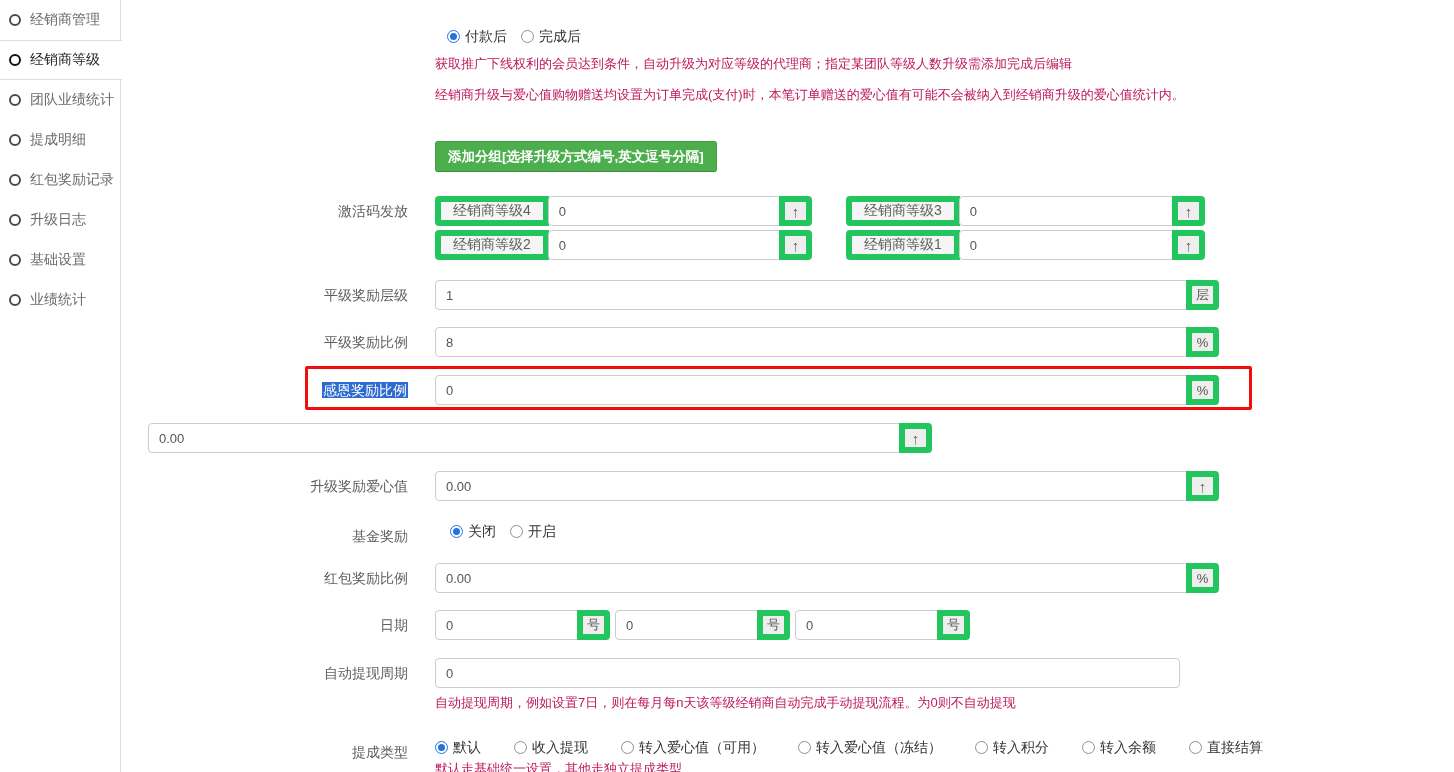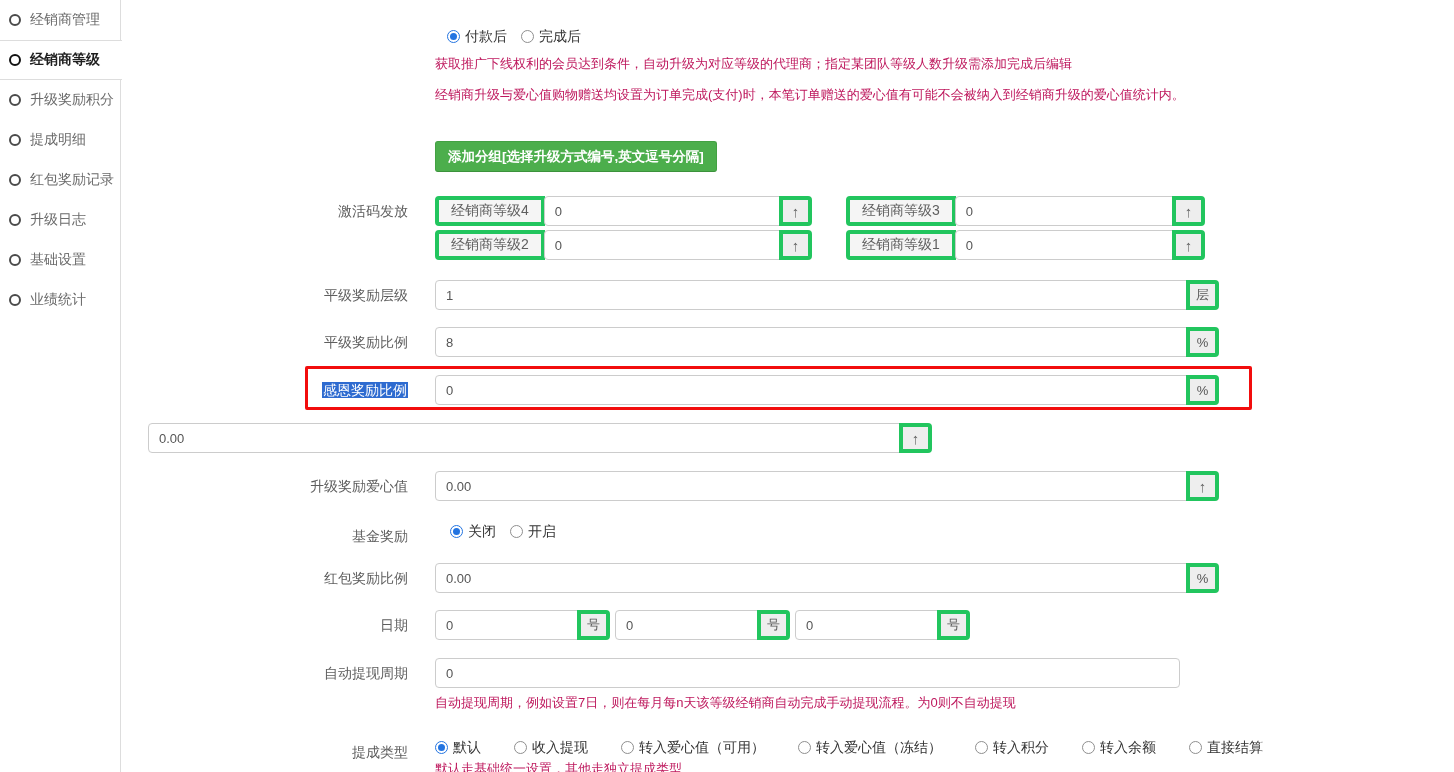--- a/index.html
+++ b/index.html
@@ -7,21 +7,21 @@
     font-family:"Liberation Sans", sans-serif; }
   .page { position:relative; width:1454px; height:772px; }
 
   
   .sidebar-line { position:absolute; left:120px; top:0; width:1px; height:772px; background:#ddd; z-index:1; }
   .sidebar { position:absolute; left:0; top:0; width:121px; height:749px; z-index:2; background:transparent; }
   .side-item { position:relative; height:40px; display:flex; align-items:center; gap:9px;
     padding-left:9px; font-size:14px; color:#6b6b6b; cursor:pointer; width:121px; }
   .side-item .dot { width:12px; height:12px; border:2px solid #4a4a4a; border-radius:50%; flex:none; background:#fff; }
   .side-item.active { background:#fff; width:122px; border-top:1px solid #ddd; border-bottom:1px solid #ddd;
-    color:#1f1f1f; z-index:3;font-weight:bold; }
+    color:#1f1f1f; z-index:3; }
   .side-item.active .dot { border-color:#111; }
 
   
   .main { position:absolute; left:121px; top:0; width:1333px; height:772px; }
   .row { position:absolute; left:0; display:flex; align-items:flex-start; width:100%; }
   .flabel { width:287px; flex:none; text-align:right; font-size:14px; color:#5e5e5e; line-height:30px; }
   .ctrl { margin-left:27px; display:flex; align-items:center; }
 
   .help { position:absolute; font-size:13px; color:#be185d; }
 
@@ -37,21 +37,21 @@
   .btn-green { height:31px; line-height:29px; padding:0 12px; background:#4cae4c;
     border:1px solid #43a143; border-bottom-color:#3c923c; border-radius:3px;
     color:#fff; font-size:13.5px; font-weight:bold; cursor:pointer; }
 
   
   .grp { display:flex; height:30px; align-items:stretch; }
   .grp input { min-width:0; flex:1; border:1px solid #ccc; border-radius:4px; padding:0 10px;
     font-size:13px; color:#555; outline:none; background:#fff; font-family:"Liberation Sans", sans-serif; }
   .grp.has-suffix input { border-radius:4px 0 0 4px; }
   .addon { display:flex; align-items:center; justify-content:center; background:#eee;
-    border:4px solid #22c55e; color:#555; font-size:13px; flex:none; }
+    border:6px solid #22c55e; color:#555; font-size:13px; flex:none; }
   .addon.suffix { width:33px; margin-left:-1px; border-radius:0 4px 4px 0; }
   .addon.prefix { padding:0 12px; margin-right:-1px; border-radius:4px 0 0 4px; font-size:14px;
     color:#5e5e5e; background:#f5f5f5; }
   .addon .arrow { font-size:15px; color:#666; }
 
   .grp-long { width:784px; }
   .grp-auto { width:745px; }
 
   
   .act-grid { display:grid; grid-template-columns:377px 359px; column-gap:34px; row-gap:4px; }
@@ -98,21 +98,21 @@
     <div class="side-item">
       <span class="dot"></span>
       <span>经销商管理</span>
     </div>
     <div class="side-item active">
       <span class="dot"></span>
       <span>经销商等级</span>
     </div>
     <div class="side-item">
       <span class="dot"></span>
-      <span>升级奖励积分</span>
+      <span>团队业绩统计</span>
     </div>
     <div class="side-item">
       <span class="dot"></span>
       <span>提成明细</span>
     </div>
     <div class="side-item">
       <span class="dot"></span>
       <span>红包奖励记录</span>
     </div>
     <div class="side-item">

